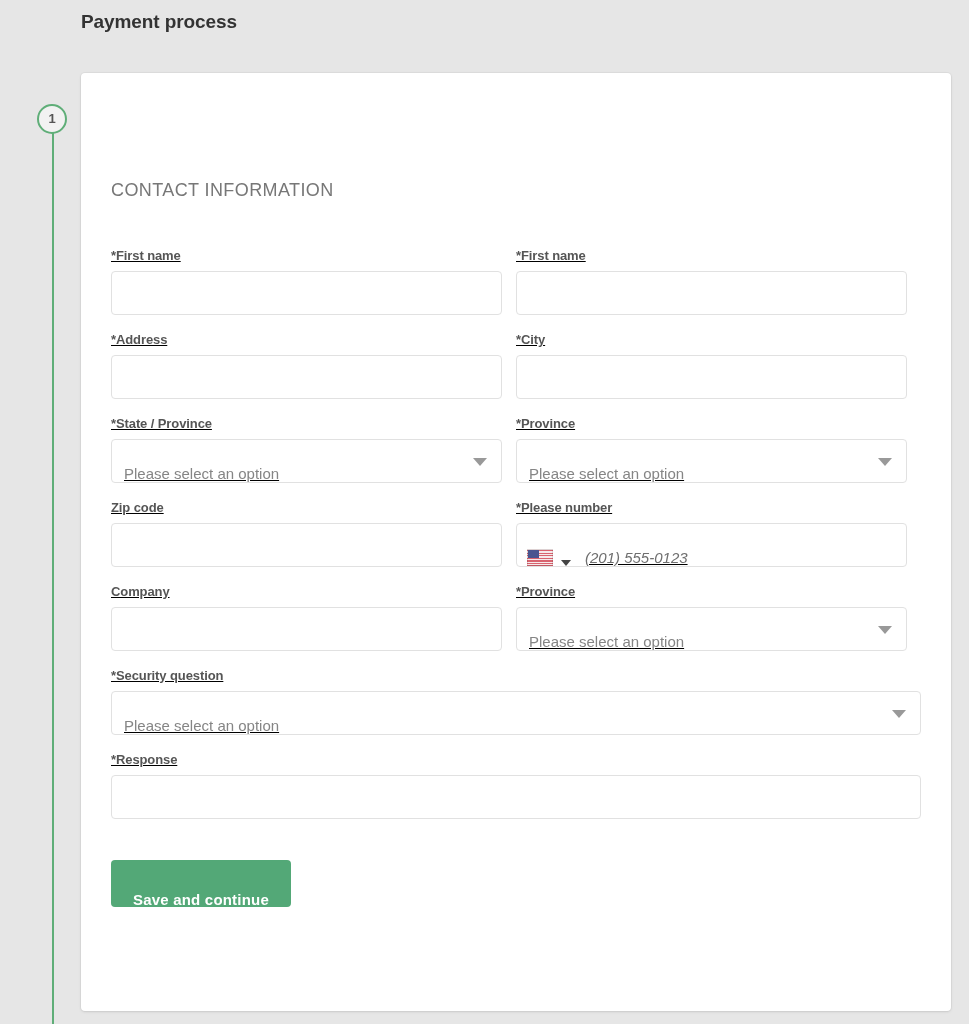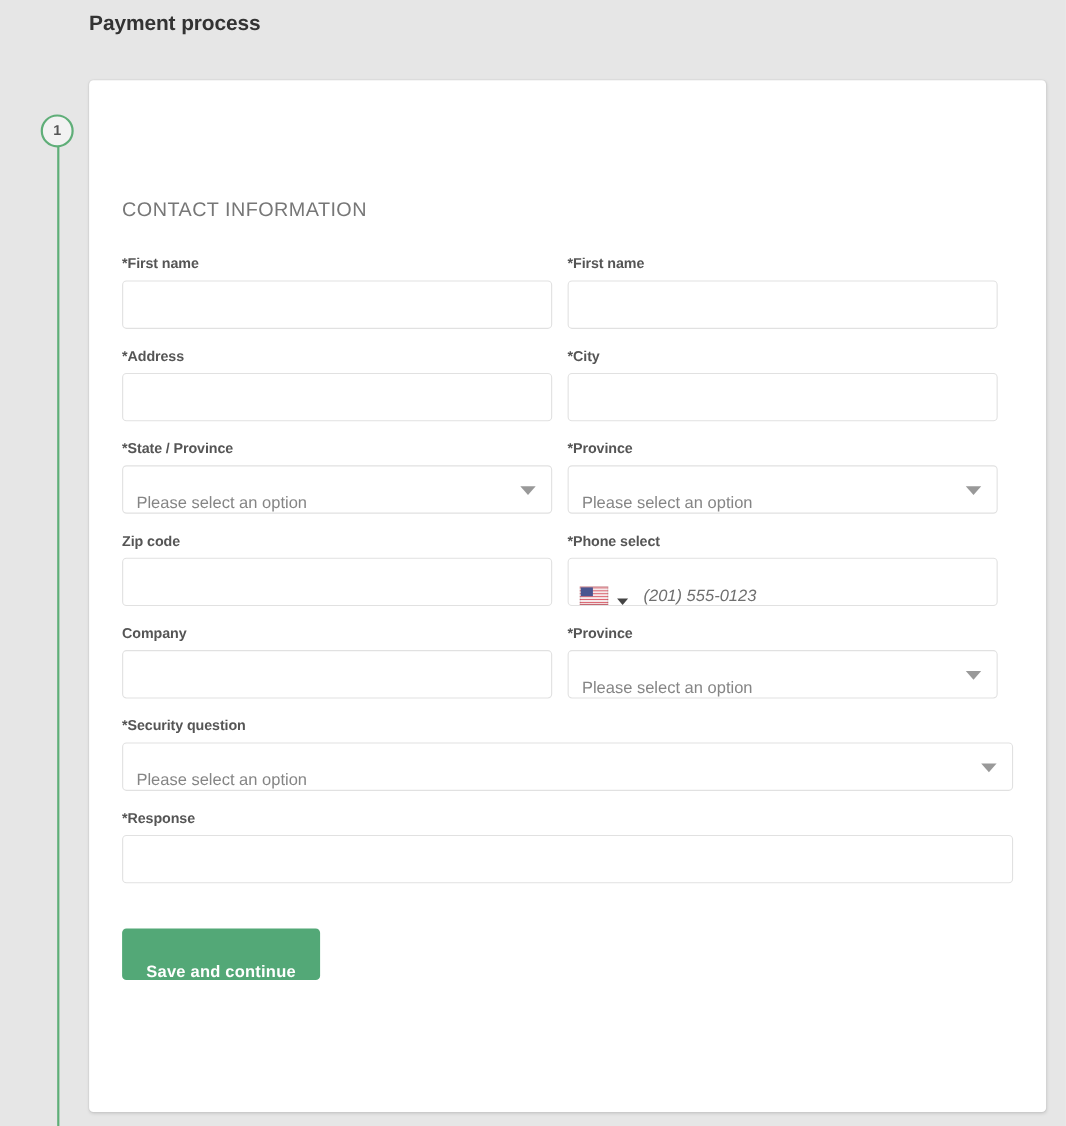--- a/index.html
+++ b/index.html
@@ -85,22 +85,23 @@
     top: 107px;
     font-size: 18px;
     color: #777777;
     letter-spacing: 0.4px;
   }
 
   
   .form {
     position: absolute;
     left: 0;
-    top: 159px;
+    top: 175px;
     width: 810px;
+    text-decoration: underline;
   }
   .row {
     display: flex;
     gap: 14px;
     margin-bottom: 0;
   }
   .field {
     width: 391px;
     margin-bottom: 17px;
   }
@@ -266,21 +267,21 @@
           </div>
         </div>
         <div class="row">
           <div class="field">
             <label class="flabel">Zip code</label>
             <div class="control">
               <input type="text" placeholder="" style="border: none; outline: none; width: 100%; font-size: 15px; color: rgb(68, 68, 68); background: transparent; font-family: &quot;Liberation Sans&quot;, sans-serif;">
             </div>
           </div>
           <div class="field">
-            <label class="flabel">*Phone select</label>
+            <label class="flabel">*Please number</label>
             <div class="control phone-control">
               <span class="flag">
                 <span class="canton"></span>
               </span>
               <span class="flag-caret"></span>
               <span class="phone-placeholder">(201) 555-0123</span>
             </div>
           </div>
         </div>
         <div class="row">

